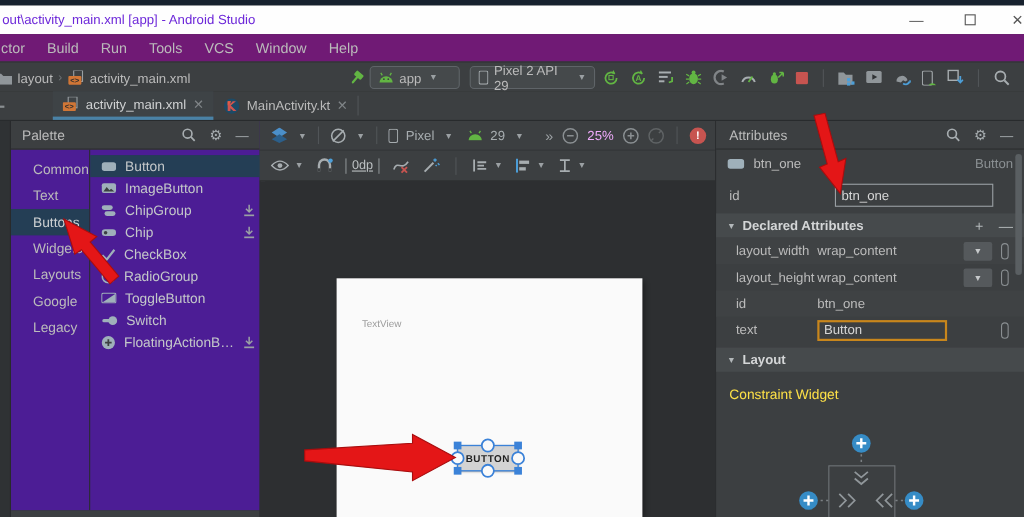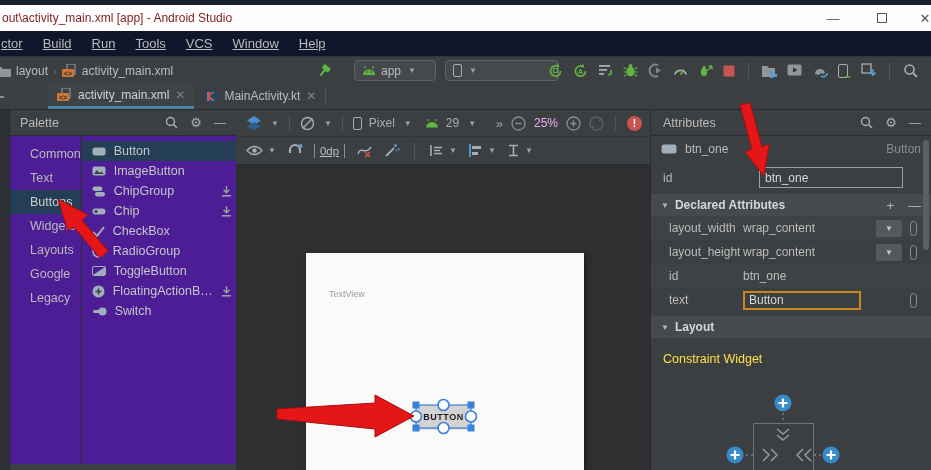--- a/index.html
+++ b/index.html
@@ -6,32 +6,32 @@
   html,body { width:931px; height:470px; overflow:hidden; }
   body { position:relative; background:#2d2f31; font-family:"Liberation Sans",sans-serif; -webkit-font-smoothing:antialiased; }
   .abs { position:absolute; }
   .ico { display:inline-flex; align-items:center; justify-content:center; flex:0 0 auto; }
   .caret { color:#9ba0a3; font-size:8px; margin-left:2px; }
   .vsep { width:1px; height:16px; background:#515558; margin:0 3px; }
 
   
   #top-strip { left:0; top:0; width:931px; height:5px; background:#17212e; }
   #titlebar { left:0; top:5px; width:931px; height:26px; background:#fefefe; }
-  #titlebar .title { position:absolute; left:2px; top:0; line-height:26px; font-size:12px; color:#7f1d1d; white-space:nowrap; }
+  #titlebar .title { position:absolute; left:2px; top:0; line-height:26px; font-size:12px; color:#6d28d9; white-space:nowrap; }
   .winbtn { position:absolute; top:0; width:30px; height:26px; display:flex; align-items:center; justify-content:center; color:#555; font-size:13px; }
-  #menubar { left:0; top:31px; width:931px; height:25px; background:#0f172a; display:flex; color:#bbbbbb; font-size:13px;text-decoration:underline; }
+  #menubar { left:0; top:31px; width:931px; height:25px; background:#701a75; display:flex; color:#bbbbbb; font-size:13px; }
   .menu-item { padding:0 10px; height:25px; display:flex; align-items:center; }
   .menu-item.first { padding-left:1px; }
   .menu-item.mn::first-letter { text-decoration:underline; }
 
   
   #maintoolbar { left:0; top:56px; width:931px; height:27px; background:#3c3f41; border-top:1px solid #333638; color:#bbbbbb; font-size:12px; }
   .crumb { display:flex; align-items:center; gap:5px; position:absolute; left:0; top:0; height:27px; }
   .crumb-sep { color:#6f7477; font-size:11px; }
-  .tool-btn { position:absolute; top:3px; height:21px; border:1px solid #5f6468; border-radius:4px; background:#45494b; display:flex; align-items:center; gap:5px; padding:0 7px; font-size:12px; color:#bbbbbb;margin-left:18px; }
+  .tool-btn { position:absolute; top:3px; height:21px; border:1px solid #5f6468; border-radius:4px; background:#45494b; display:flex; align-items:center; gap:5px; padding:0 7px; font-size:12px; color:#bbbbbb; }
   #action-icons { position:absolute; left:548px; top:0; height:27px; display:flex; align-items:center; gap:10px; }
 
   
   #tabbar { left:0; top:83px; width:931px; height:27px; background:#3c3f41; border-bottom:1px solid #282b2d; display:flex; align-items:stretch; }
   .tab { display:flex; align-items:center; gap:6px; padding:0 9px; font-size:12px; color:#bbbbbb; }
   .tab.selected { background:#3e4346; border-bottom:3px solid #4a82a6; color:#d0d2d3; }
   .tab-close { color:#7f8487; font-size:12px; }
   .tab-divider { width:1px; background:#515558; margin:4px 0; }
 
   
@@ -153,20 +153,21 @@
     <span>app</span>
     <span class="caret">▼</span>
   </div>
 
   <div class="tool-btn" style="left:427px;width:114px">
     <span class="ico">
       <svg width="9" height="13">
           <rect x="0.5" y="0.5" width="8" height="12" rx="1.5" fill="none" stroke="#a7adb0"></rect>
         </svg>
     </span>
+    <span>Pixel 2 API 29</span>
     <span class="caret">▼</span>
   </div>
 
   <div id="action-icons">
     <span class="ico">
       <svg width="15" height="15">
           <path d="M12.6 8a5.1 5.1 0 1 1-1.7-3.8" fill="none" stroke="#62b543" stroke-width="1.6"></path>
           <path d="M9.6.6l1.6 3-3.2.3z" fill="#62b543"></path>
           <rect x="5.6" y="5.6" width="3.8" height="3.8" fill="#3c3f41" stroke="#62b543"></rect>
         </svg>
@@ -395,41 +396,41 @@
         <span class="ico">
             <svg width="14" height="10">
               <rect x="0.5" y="0.5" width="13" height="9" rx="1.5" fill="none" stroke="#9fb0ba"></rect>
               <path d="M1 9L13 1v8z" fill="#9fb0ba"></path>
             </svg>
           </span>
         <span>ToggleButton</span>
       </div>
       <div class="pitem">
         <span class="ico">
+            <svg width="15" height="9">
+              <rect x="1" y="3" width="12" height="3" rx="1.5" fill="#9fb0ba"></rect>
+              <circle cx="10.5" cy="4.5" r="4" fill="#9fb0ba"></circle>
+            </svg>
+          </span>
+        <span>Switch</span>
+      </div>
+      <div class="pitem">
+        <span class="ico">
             <svg width="13" height="13">
               <circle cx="6.5" cy="6.5" r="6" fill="#9fb0ba"></circle>
               <path d="M6.5 3.5v6M3.5 6.5h6" stroke="#3c3f41" stroke-width="1.6"></path>
             </svg>
           </span>
         <span>FloatingActionB…</span>
         <span class="ico dl">
             <svg width="11" height="11">
               <path d="M5.5 0v6M2.6 3.8l2.9 2.9 2.9-2.9" stroke="#9aa0a4" stroke-width="1.4" fill="none"></path>
               <rect x="1" y="9" width="9" height="1.6" fill="#9aa0a4"></rect>
             </svg>
           </span>
-      </div>
-      <div class="pitem">
-        <span class="ico">
-            <svg width="15" height="9">
-              <rect x="1" y="3" width="12" height="3" rx="1.5" fill="#9fb0ba"></rect>
-              <circle cx="10.5" cy="4.5" r="4" fill="#9fb0ba"></circle>
-            </svg>
-          </span>
-        <span>Switch</span>
       </div>
       <div id="palette-scroll"></div>
     </div>
   </div>
 </div>
 <div id="palette-bottom" class="abs"></div>
 
 <div id="design" class="abs">
   <div id="design-tb1">
     <span class="ico">

